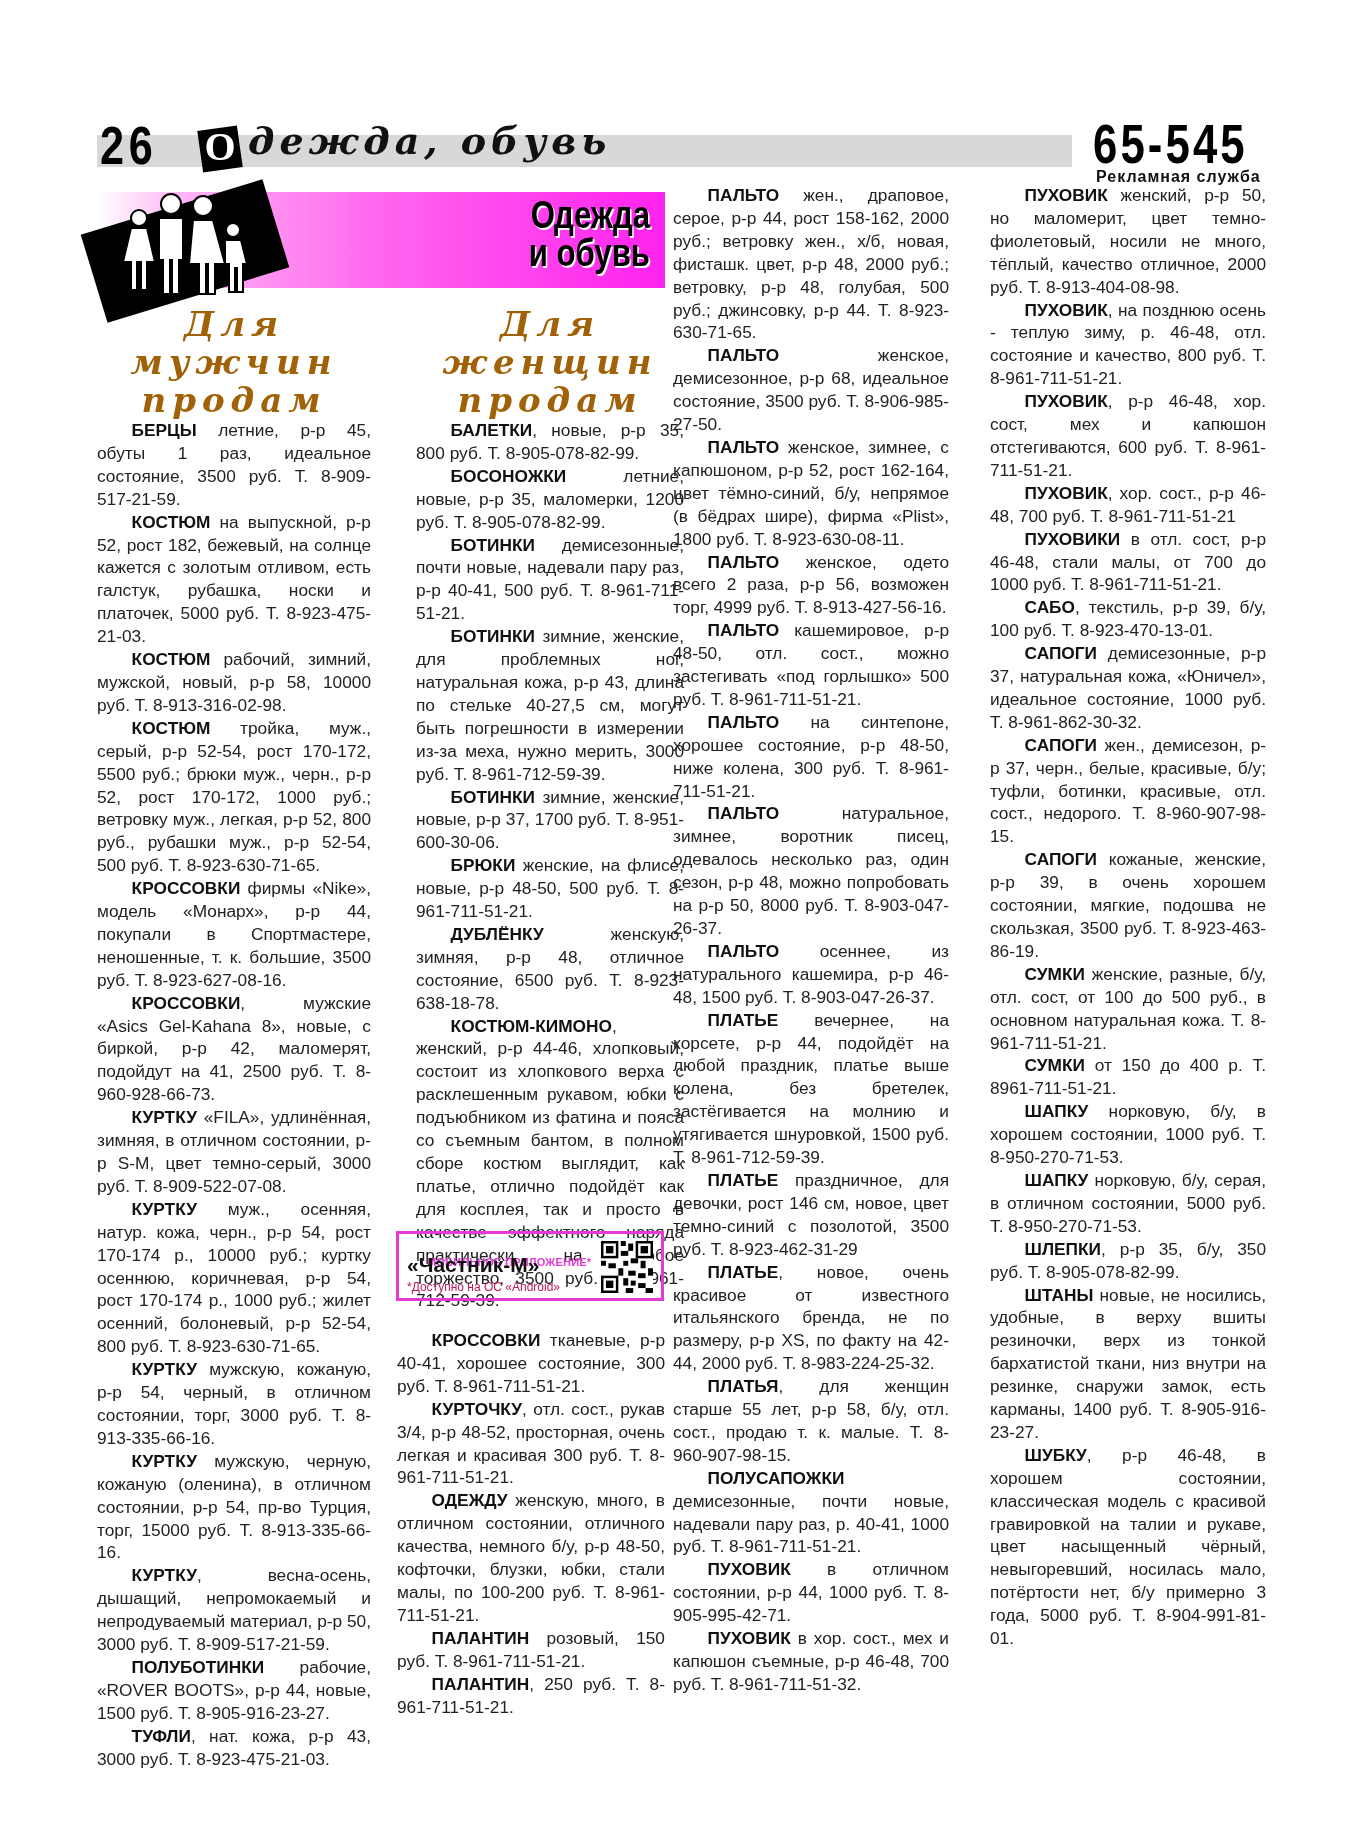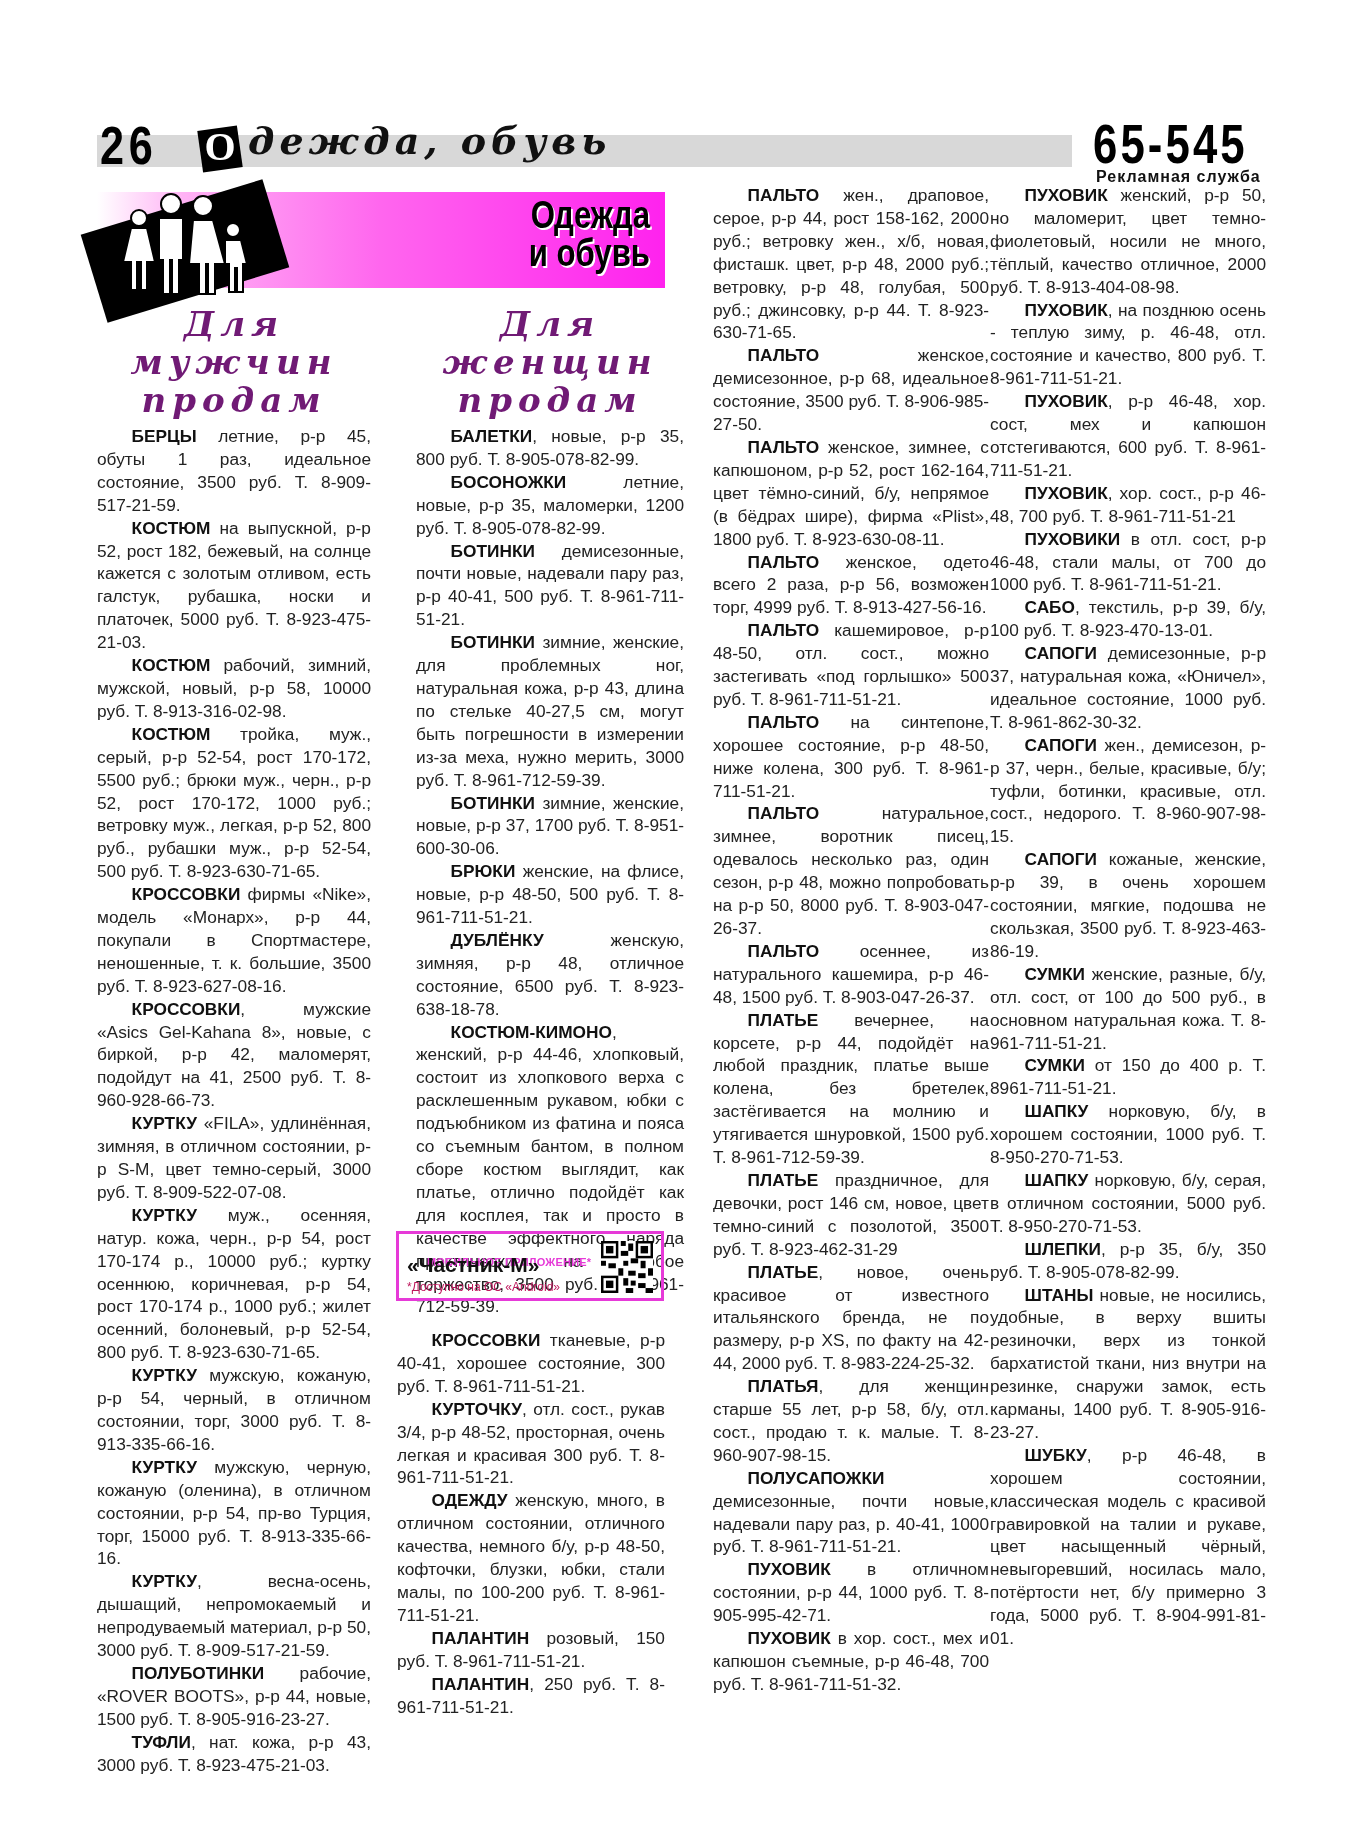--- a/index.html
+++ b/index.html
@@ -18,24 +18,24 @@
   .banner { position:absolute; left:97px; top:192px; width:568px; height:96px; background:linear-gradient(90deg,#ffffff 0%,#ffb3f5 15%,#ff66ee 50%,#ff22ee 100%); }
   .banner-black { position:absolute; left:90px; top:205px; width:190px; height:92px; background:#000; transform:rotate(-17deg); }
   .family-icon { position:absolute; left:115px; top:188px; width:140px; height:110px; }
   .banner-title { position:absolute; left:470px; top:196px; width:180px; text-align:right; font-family:"Liberation Sans", sans-serif; font-weight:bold; font-size:38px; line-height:38px; color:#000; transform:scaleX(0.82); transform-origin:right top; text-shadow:2px 2px 0 #fff; }
 
   
   .col { position:absolute; font-size:17.3px; line-height:22.9px; color:#222; }
   .col1 { left:97px; top:305px; width:274px; }
   .col2 { left:416px; top:305px; width:268px; }
   .col2b { left:397px; top:1329px; width:268px; }
-  .col3 { left:713px; top:184px; width:276px; }
+  .col3 { left:673px; top:184px; width:276px; }
   .col4 { left:990px; top:184px; width:276px; }
 
-  .sec-head { font-family:"DejaVu Serif", serif; font-style:italic; font-weight:bold; color:#701a75; font-size:34px; line-height:38px; text-align:center; letter-spacing:6px; margin-bottom:6px; }
+  .sec-head { font-family:"DejaVu Serif", serif; font-style:italic; font-weight:bold; color:#a16207; font-size:34px; line-height:38px; text-align:center; letter-spacing:6px; margin-bottom:0; }
   .ad { text-align:justify; text-indent:2em; margin:0; }
   .ad .kw { font-weight:bold; color:#111; }
 
   
   .promo { position:absolute; left:396px; top:1231px; width:268px; height:70px; border:3px solid #e63ad8; box-sizing:border-box; }
   .promo-label { position:absolute; left:8px; top:22px; font-size:11px; font-weight:bold; color:#e63ad8; letter-spacing:0.2px;margin-left:20px; }
   .promo-name { position:absolute; left:8px; top:19px; font-size:21px; font-weight:bold; color:#111;text-align:center; }
   .promo-note { position:absolute; left:8px; top:46px; font-size:12px; color:#be185d; }
   .qr-icon { position:absolute; right:8px; top:6px; width:52px; height:54px; }
 </style>

